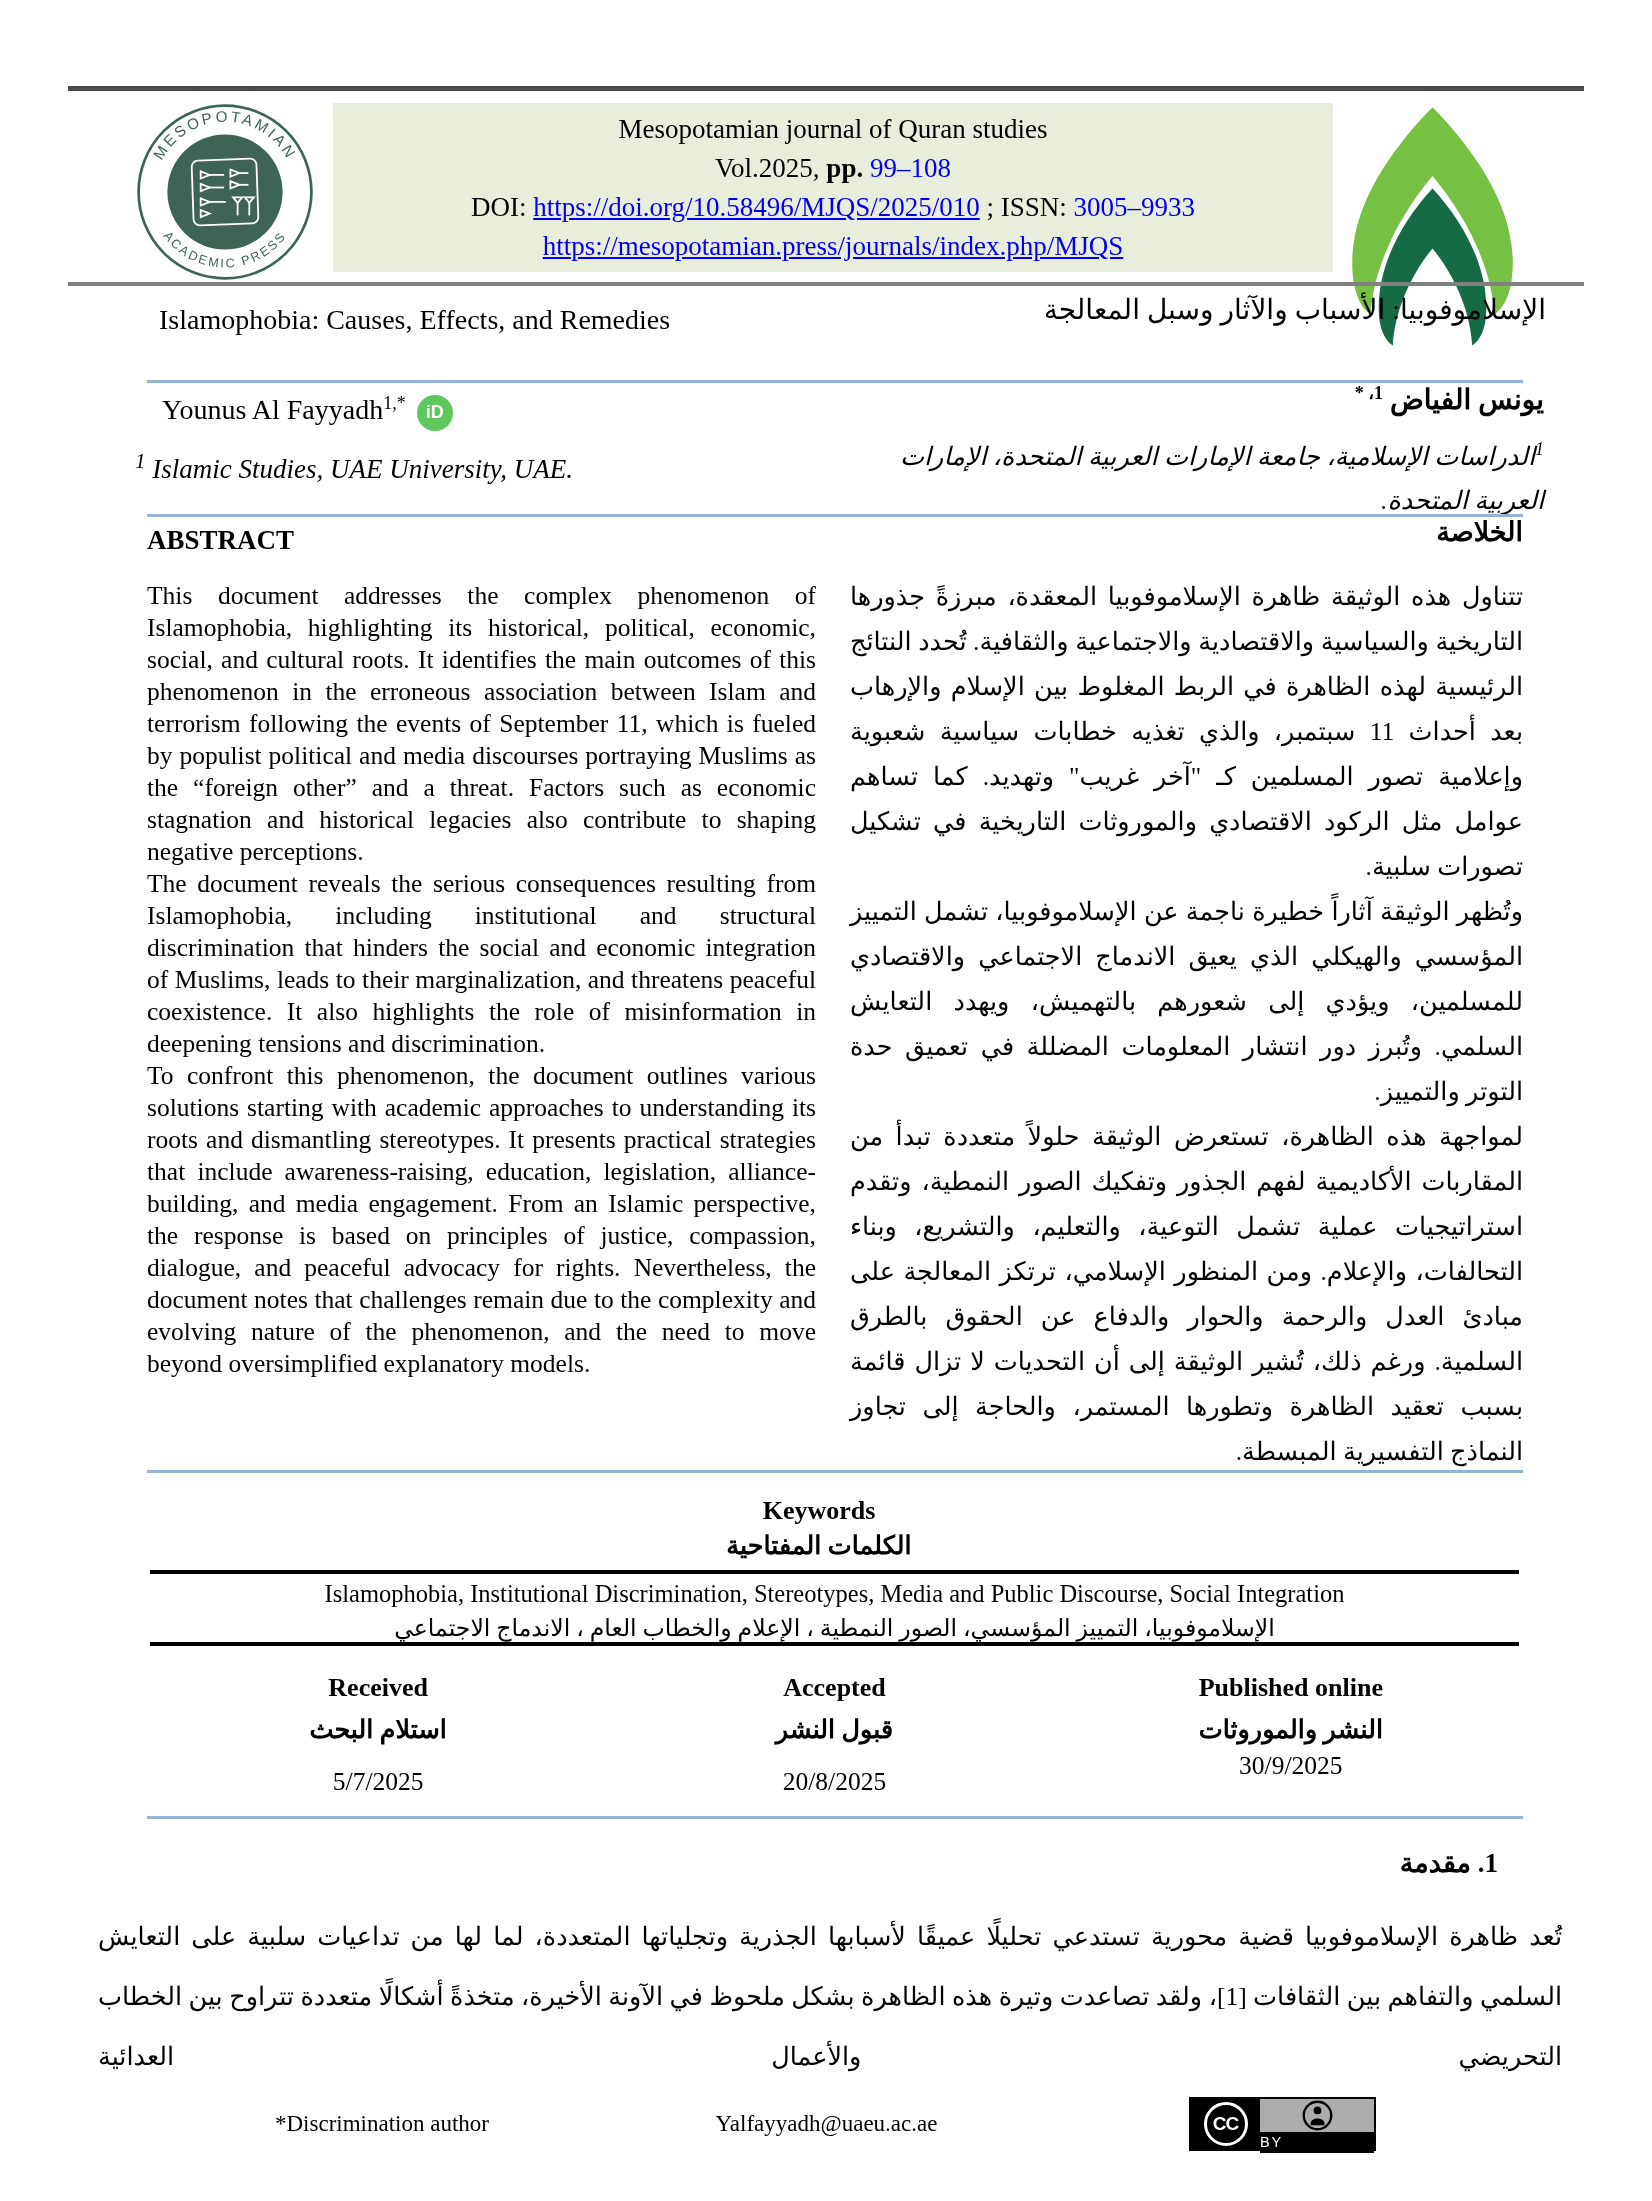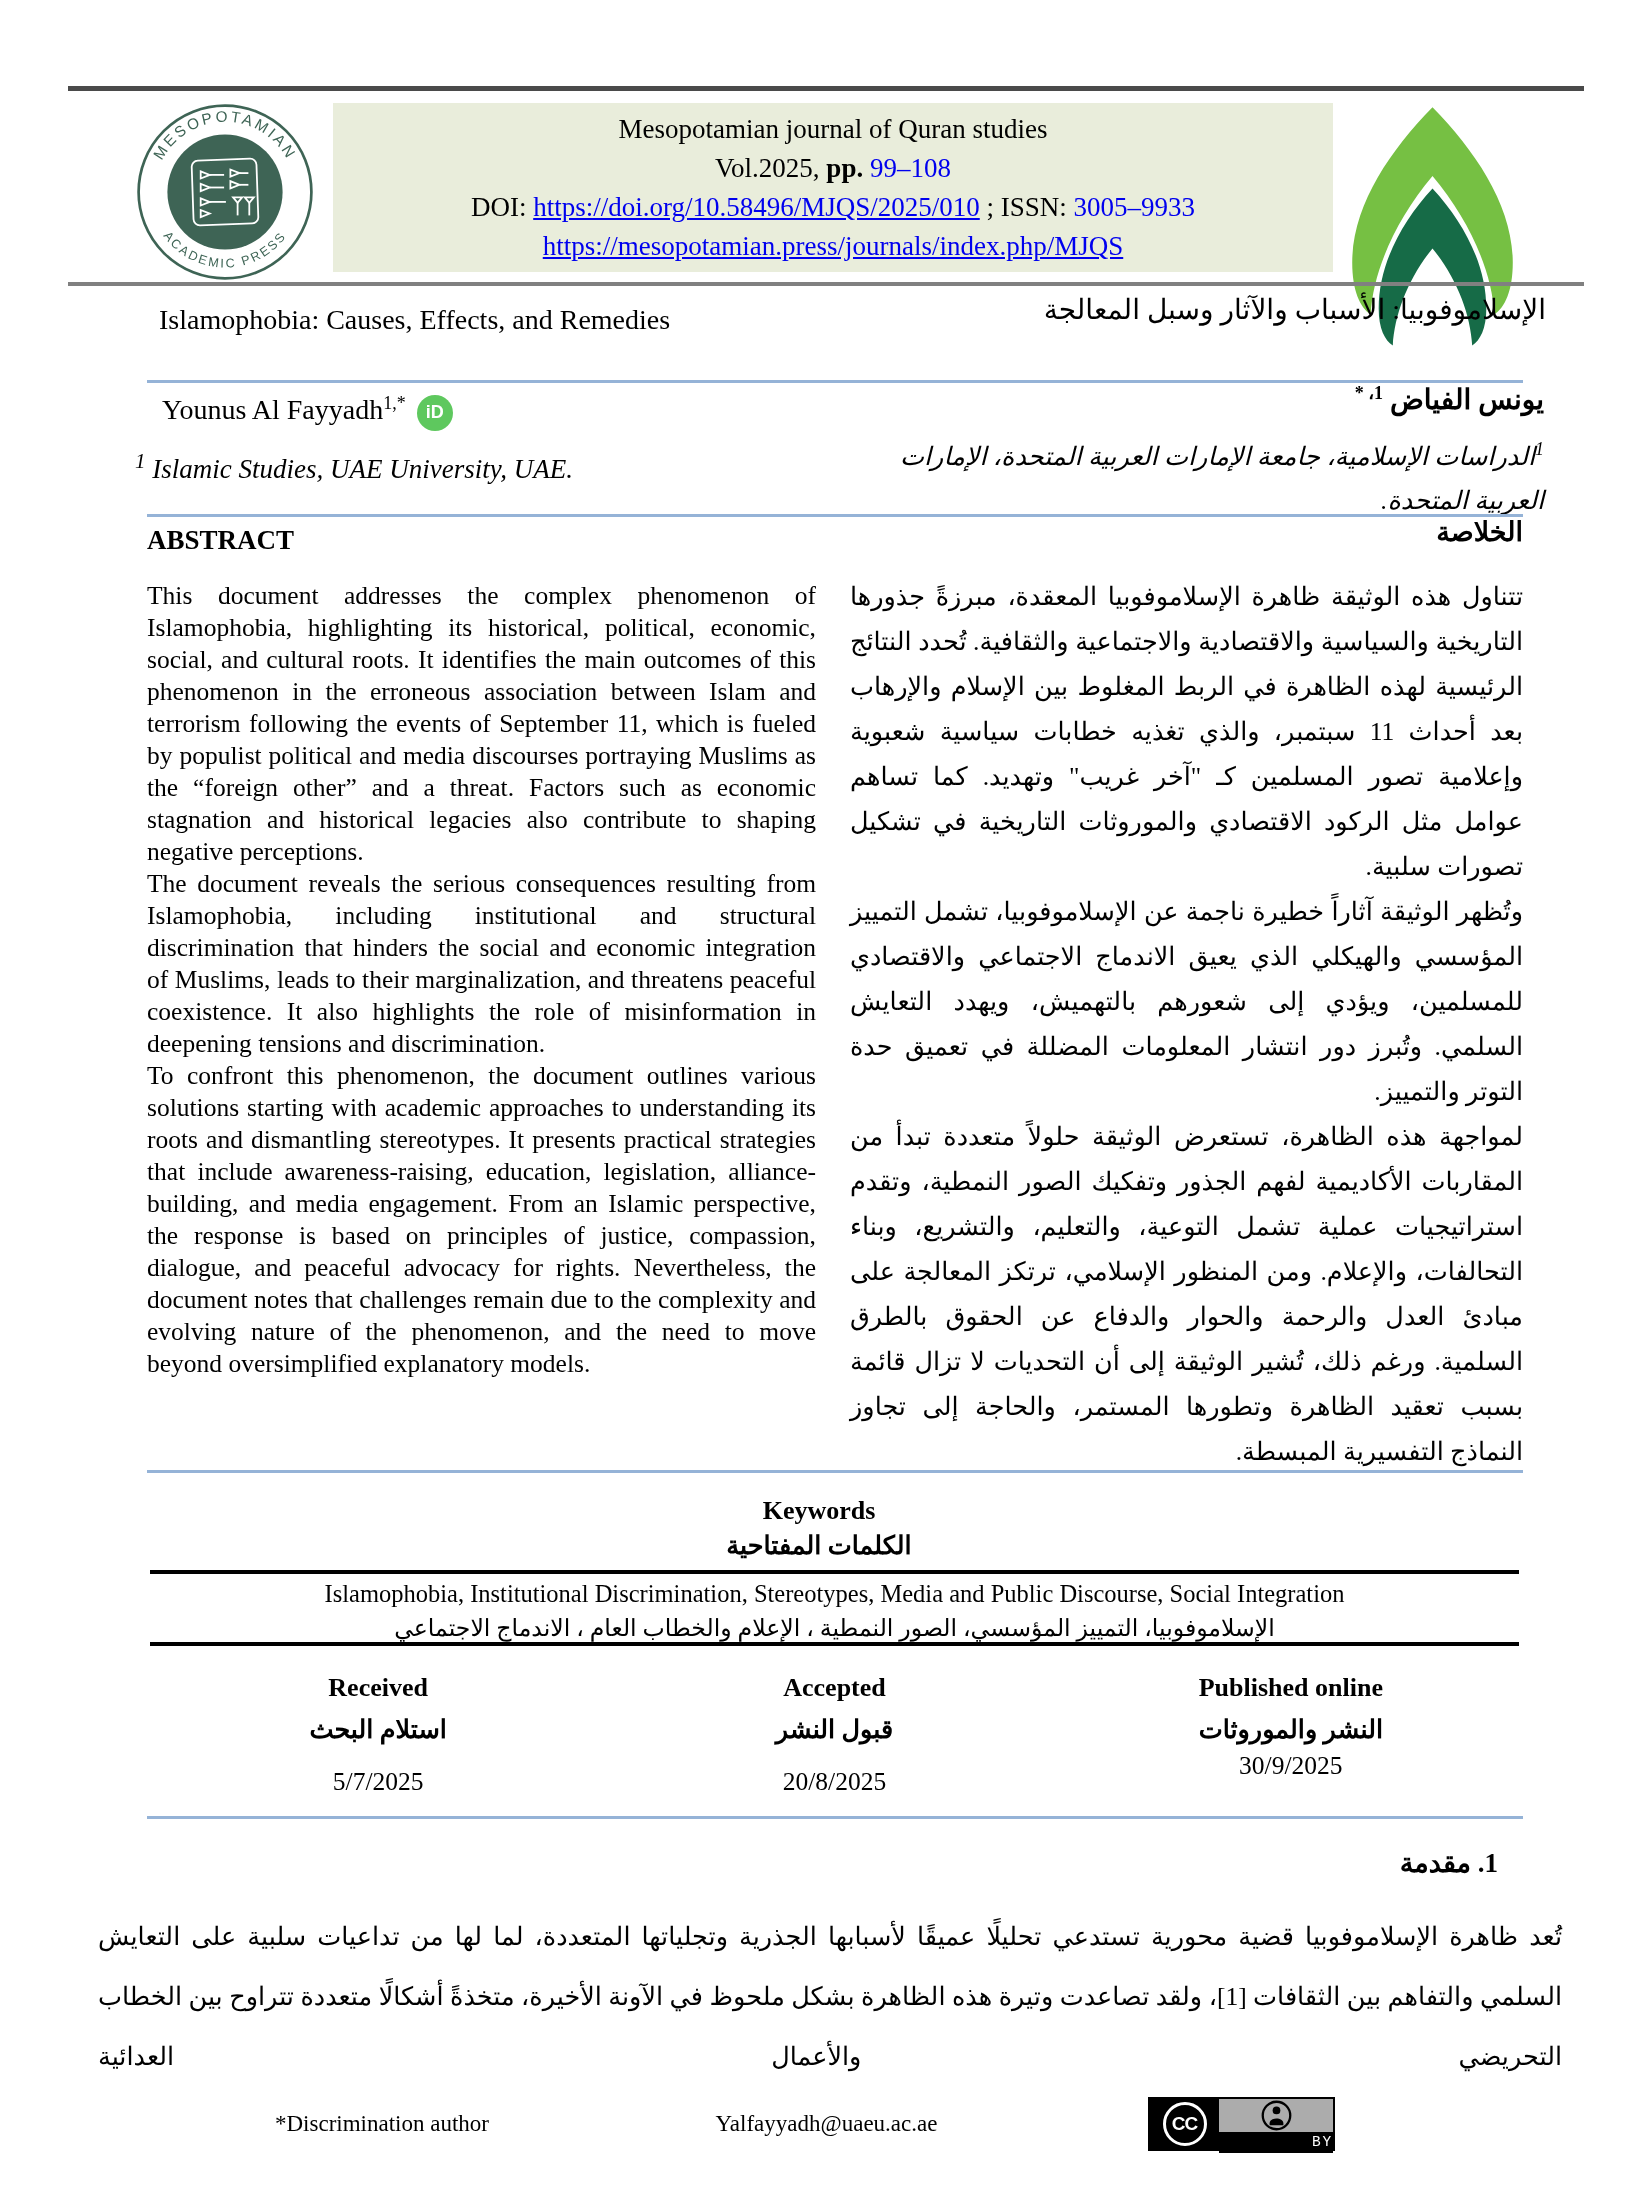--- a/index.html
+++ b/index.html
@@ -70,34 +70,34 @@
 
   .sec-head { position:absolute; right:155px; top:1847px; font-size:27px; font-weight:bold; direction:rtl; }
   .intro {
     position:absolute; left:98px; right:91px; top:1907px; direction:rtl;
     font-size:25.5px; line-height:60px; text-align:justify; text-align-last:justify; margin:0;
   }
 
   .foot-corr  { position:absolute; left:275px; top:2111px; font-size:23px; }
   .foot-email { position:absolute; left:0; right:0; top:2111px; text-align:center; font-size:23px; }
   .cc-badge {
-    position:absolute; left:1148px; top:2097px; width:187px; height:54px;
+    position:absolute; left:1189px; top:2097px; width:187px; height:54px;
     display:flex; border:2.7px solid #000; background:#eab308; box-sizing:border-box; cursor:pointer;
   }
   .cc-left { width:69px; background:#000; display:flex; align-items:center; justify-content:center; }
   .cc-circle {
     width:44px; height:44px; border:3.6px solid #fff; border-radius:50%; color:#fff;
     font-weight:bold; font-size:19px; display:flex; align-items:center; justify-content:center;
     font-family:"Liberation Sans", sans-serif; letter-spacing:-0.9px; box-sizing:border-box;
   }
   .cc-right { flex:1; display:flex; flex-direction:column; }
   .cc-person { flex:1; background:#ACACAC; display:flex; align-items:center; justify-content:center; }
   .cc-by {
-    height:21px; background:#000; color:#fff; text-align:right; font-size:14.5px;
-    font-family:Liberation Mono, monospace; letter-spacing:1.8px; line-height:21px;
+    height:21px; background:#000; color:#fff; text-align:left; font-size:14.5px;
+    font-family:Liberation Sans, sans-serif; letter-spacing:1.8px; line-height:21px;
   }
 </style>
 </head>
 <body>
 
 <div class="page">
 
   <div class="rule rule-top"></div>
 
   <div class="logo-left">

